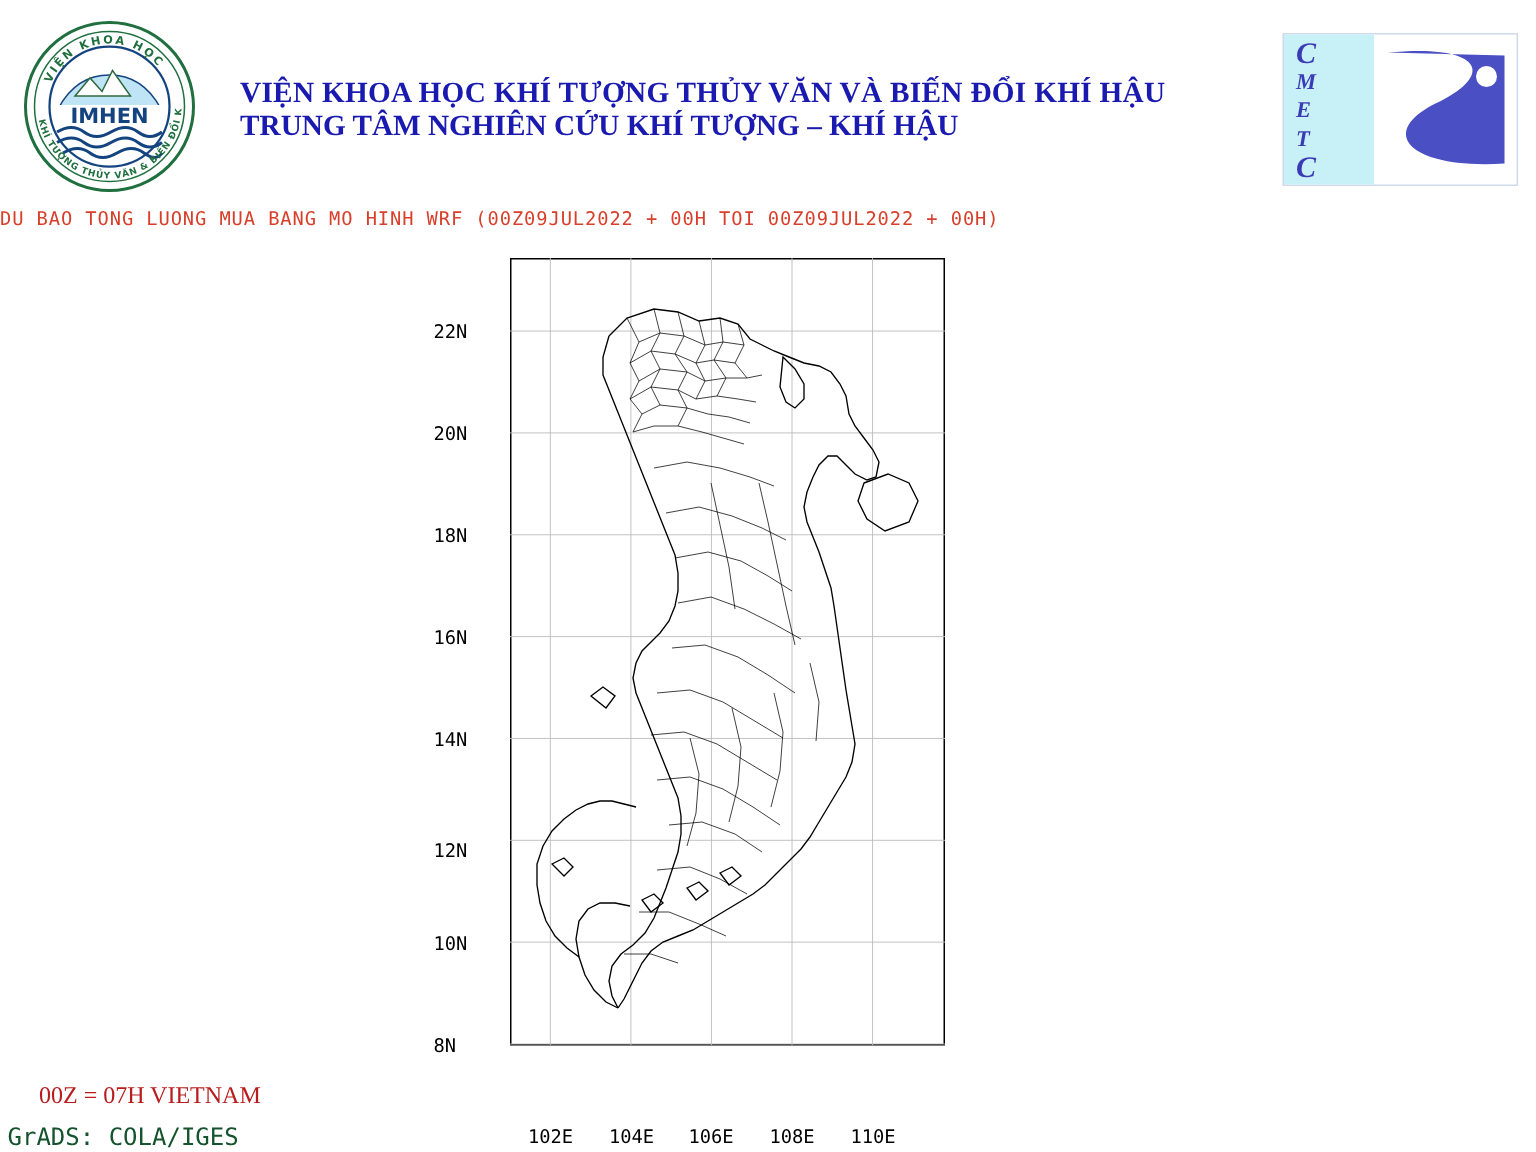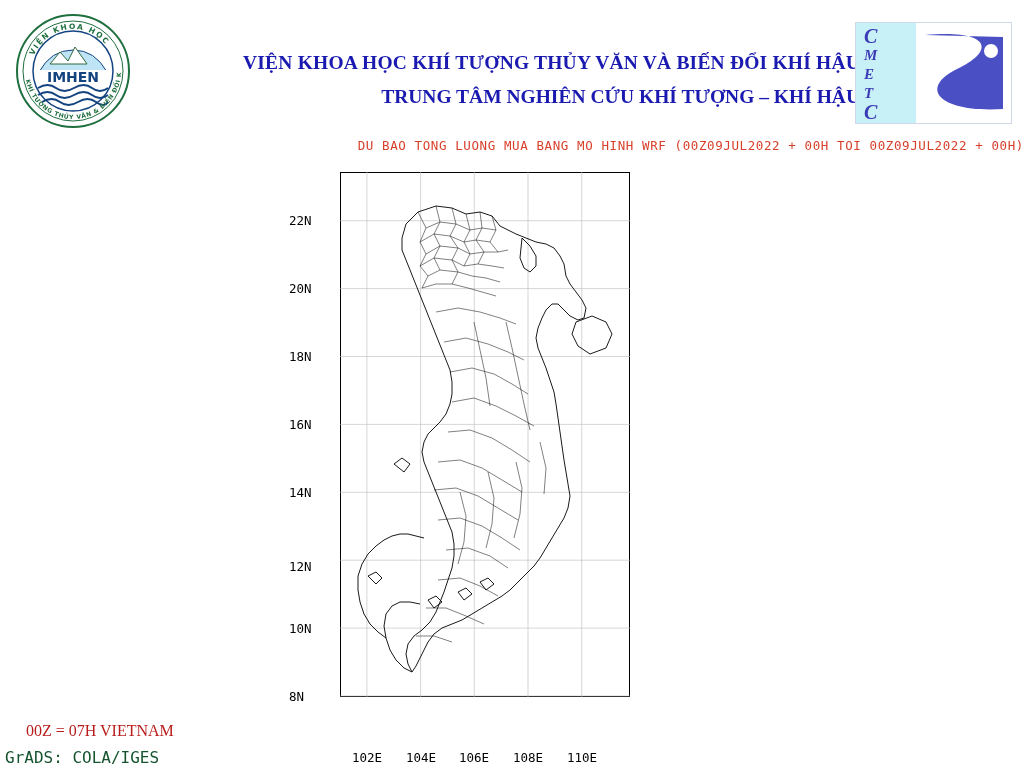--- a/index.html
+++ b/index.html
@@ -11,48 +11,48 @@
     overflow:hidden;
   }
   
   .logo{
     position:absolute;left:14px;top:12px;width:118px;height:118px;
   }
   .logo svg{display:block;}
   
   .header{
     position:absolute;left:160px;top:52px;width:700px;
-    text-align:right;color:#1a1ab0;
+    text-align:left;color:#1a1ab0;
   }
   .header .line1{
     font-size:19.5px;font-weight:bold;letter-spacing:.2px;
     font-family:"Liberation Serif", serif;
   }
   .header .line2{
-    font-size:19.5px;font-weight:bold;margin-top:12px;
+    font-size:19.5px;font-weight:bold;margin-top:0;
     font-family:"Liberation Serif", serif;
   }
   
   .rlogo{
     position:absolute;left:855px;top:22px;width:155px;height:100px;
     background:#ffffff;border:1px solid #cfd9ea;
   }
   .rlogo .cyanblock{
     position:absolute;left:0;top:0;width:60px;height:100px;background:#c8f0f7;
   }
   .rlogo .letters{
     position:absolute;left:8px;top:4px;width:46px;color:#3b3bb5;
     font-family:"Liberation Serif", serif;font-style:italic;font-weight:bold;
     font-size:15px;line-height:19px;text-align:left;
   }
   .rlogo .letters .big{font-size:20px;}
   .rlogo svg{position:absolute;left:55px;top:0;}
   
   .gtitle{
-    position:absolute;left:0;top:138px;width:1024px;text-align:right;
+    position:absolute;left:0;top:138px;width:1024px;text-align:left;
     color:#d83f2a;
     font-family:"DejaVu Sans Mono","Liberation Mono",monospace;
     font-size:12.5px;letter-spacing:.6px;
     white-space:pre;
   }
   
   .mapwrap{
     position:absolute;left:340px;top:172px;width:290px;height:525px;
   }
   .mapframe{

